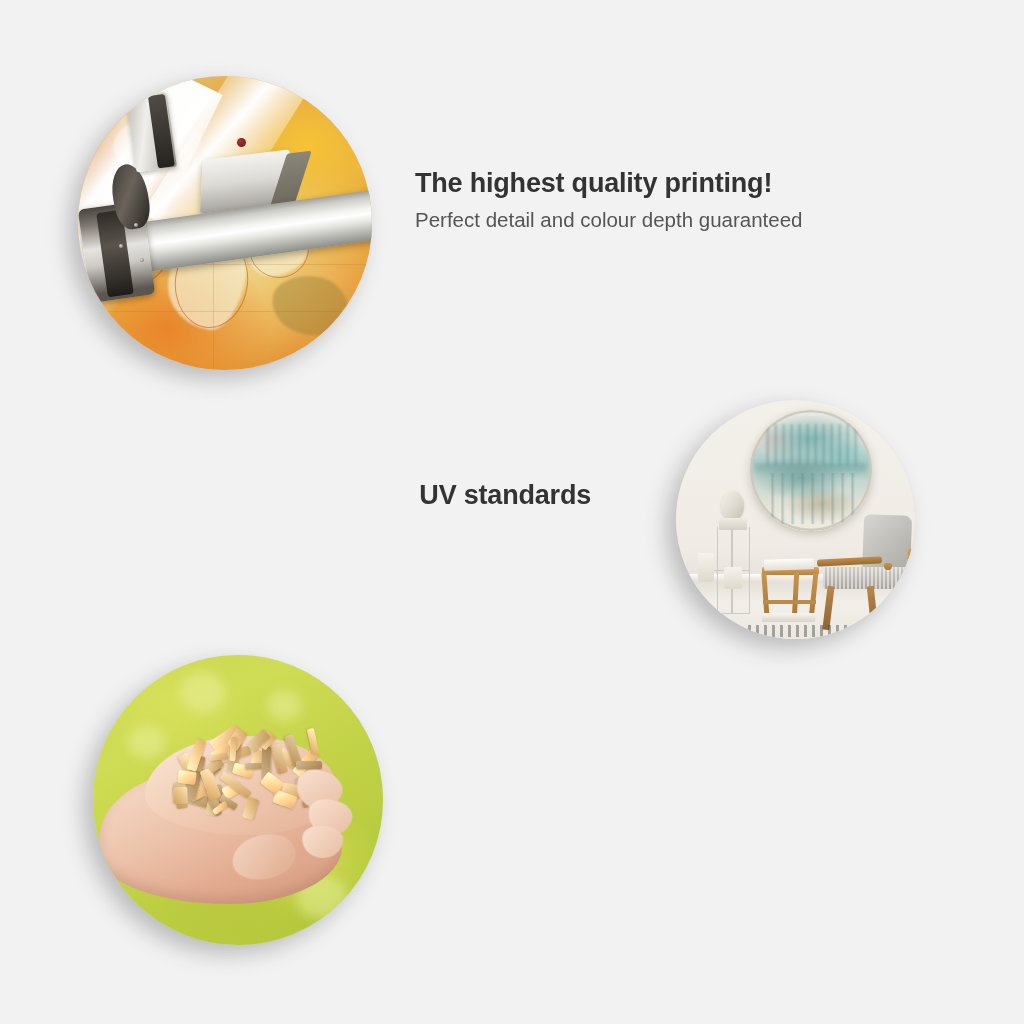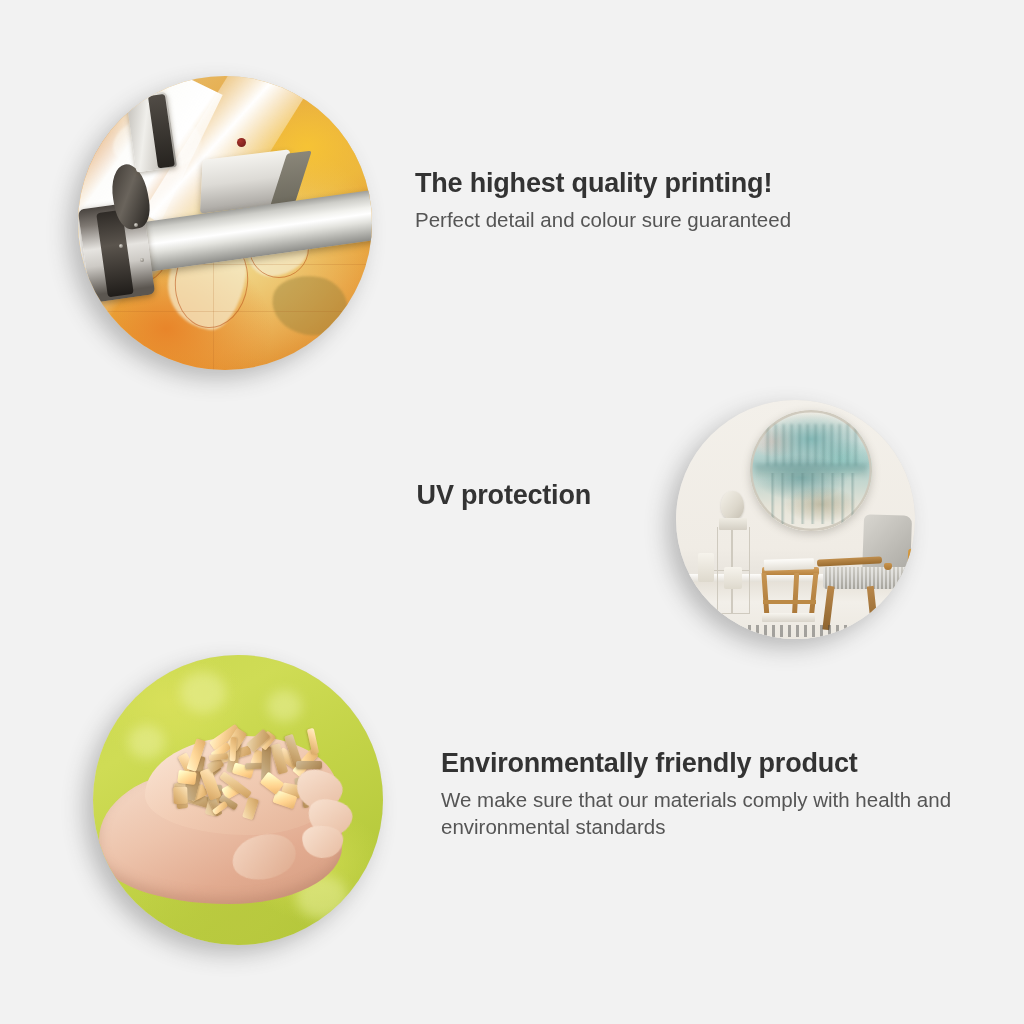--- a/index.html
+++ b/index.html
@@ -507,21 +507,21 @@
       <div class="knob-cluster"></div>
       <div class="bracket"></div>
       <div class="screw" style="left:19%;top:50%;"></div>
       <div class="screw" style="left:21%;top:62%;"></div>
       <div class="screw" style="left:14%;top:57%;"></div>
     </div>
   </div>
 
   <div class="textblock" id="t1">
     <p class="tb-title">The highest quality printing!</p>
-    <p class="tb-sub">Perfect detail and colour sure guaranteed</p>
+    <p class="tb-sub">Perfect detail and colour depth guaranteed</p>
   </div>
 
   <div class="medallion" id="m2">
     <div class="scene">
       <div class="room"></div>
       <div class="room-floor"></div>
       <div class="baseboard"></div>
 
       <div class="art">
         <div class="art-trees"></div>
@@ -554,21 +554,21 @@
         <div class="chair-leg cl2"></div>
         <div class="chair-leg cl3"></div>
         <div class="throw"></div>
         <div class="cup"></div>
       </div>
       <div class="rug"></div>
     </div>
   </div>
 
   <div class="textblock" id="t2">
-    <p class="tb-title">UV protection</p>
+    <p class="tb-title">UV standards</p>
   </div>
 
   <div class="medallion" id="m3">
     <div class="scene">
       <div class="grass"></div>
       <div class="bokeh b1"></div>
       <div class="bokeh b2"></div>
       <div class="bokeh b3"></div>
       <div class="bokeh b4"></div>
       <div class="palm"></div>
@@ -621,18 +621,14 @@
           <div class="chip" style="width: 10.2367%; height: 13.7562%; left: 2.4027%; top: 55.0202%; transform: rotate(87.9437deg); filter: brightness(1.0384);"></div>
           <div class="chip" style="width: 9.93254%; height: 5.71471%; left: 26.6943%; top: 71.1115%; transform: rotate(-36.0443deg); filter: brightness(1.12424);"></div>
         </div>
       <div class="finger f1"></div>
       <div class="finger f2"></div>
       <div class="finger f3"></div>
       <div class="thumb"></div>
     </div>
   </div>
 
-  <div class="textblock" id="t3">
-    <p class="tb-title">Environmentally friendly product</p>
-    <p class="tb-sub">We make sure that our materials comply with health and environmental standards</p>
-  </div>
 
 </div>
 
 </body></html>

